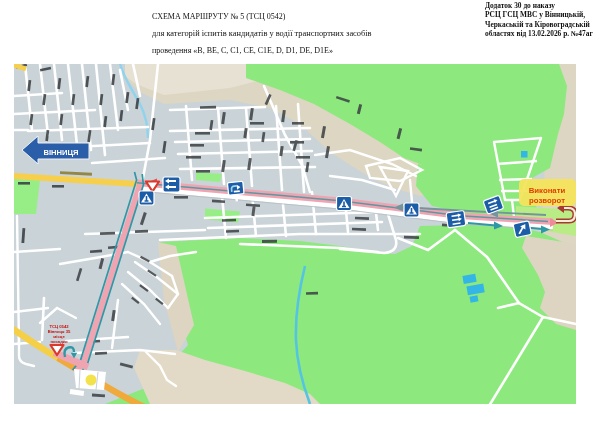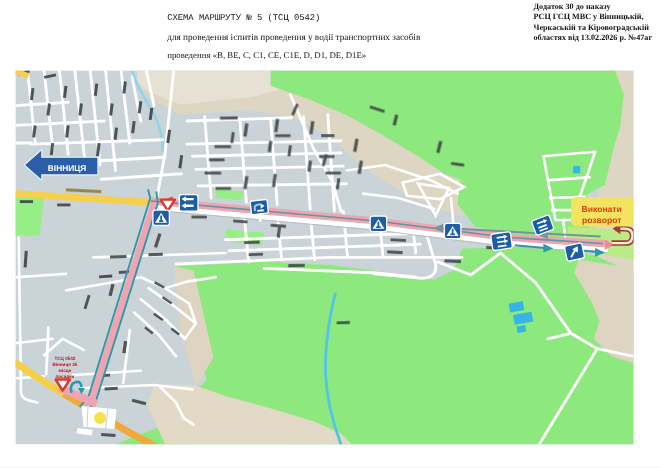--- a/index.html
+++ b/index.html
@@ -4,23 +4,23 @@
 <style>
   html,body{margin:0;padding:0;background:#ffffff;}
   #page{position:relative;width:600px;height:425px;overflow:hidden;background:#ffffff;
         font-family:"Liberation Serif", serif;}
   .hdr{position:absolute;text-align:left;color:#111;}
 </style>
 </head>
 <body>
 <div id="page">
 
-  <div class="hdr" style="left:152px;top:12px;width:300px;font-size:8px;font-family:Liberation Mono, monospace;">СХЕМА МАРШРУТУ № 5 (ТСЦ 0542)</div>
-
-  <div class="hdr" style="left:152px;top:29px;width:300px;font-size:8.4px;">для проведення іспитів проведення у водії транспортних засобів</div>
+  <div class="hdr" style="left:152px;top:12px;width:300px;font-size:8px;">СХЕМА МАРШРУТУ № 5 (ТСЦ 0542)</div>
+
+  <div class="hdr" style="left:152px;top:29px;width:300px;font-size:8.4px;">для категорій іспитів кандидатів у водії транспортних засобів</div>
 
   <div class="hdr" style="left:152px;top:45.5px;width:300px;font-size:8px;">проведення «В, ВЕ, С, С1, СЕ, С1Е, D, D1, DE, D1Е»</div>
 
   <div class="hdr" style="left:485px;top:1px;width:116px;font-size:7.4px;font-weight:bold;line-height:9.4px;">Додаток 30 до наказу<br>РСЦ ГСЦ МВС у Вінницькій,<br>Черкаській та Кіровоградській<br>областях від 13.02.2026 р. №47аг</div>
 
   <svg width="600" height="425" viewBox="0 0 600 425" style="position:absolute;left:0;top:0;">
     <defs>
       <clipPath id="map">
           <rect x="14" y="64" width="562" height="340"></rect>
         </clipPath>

